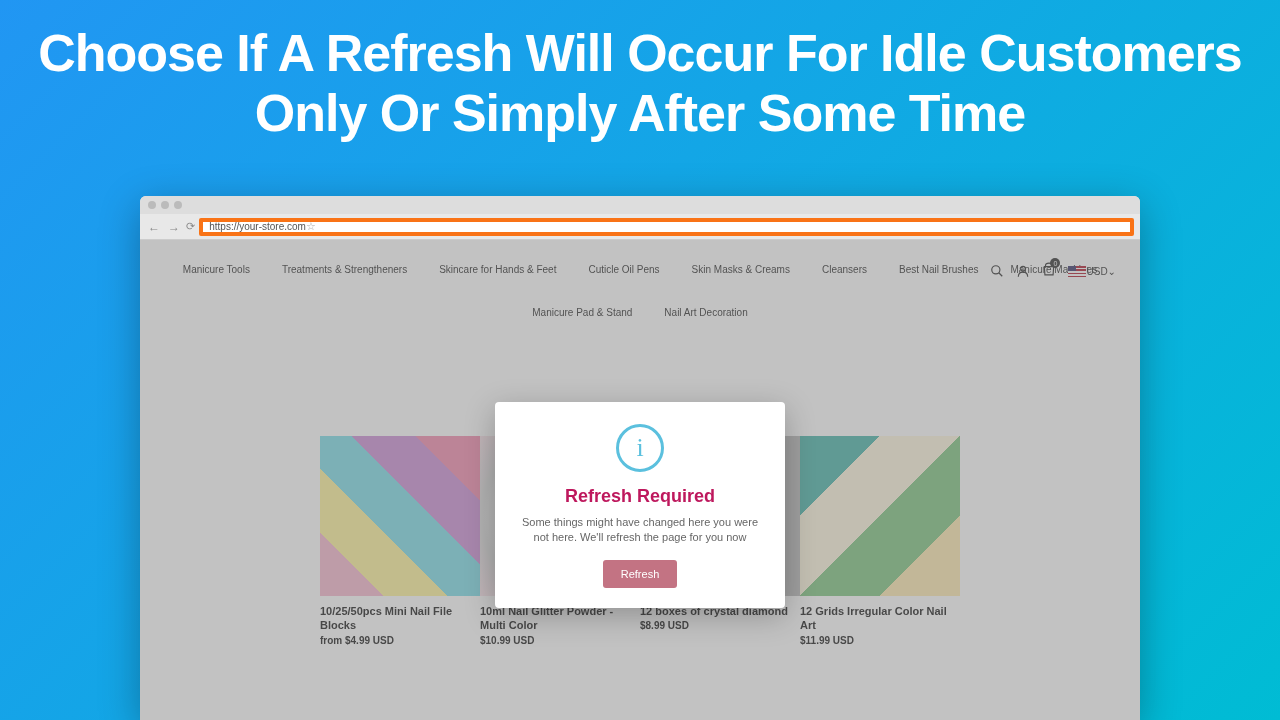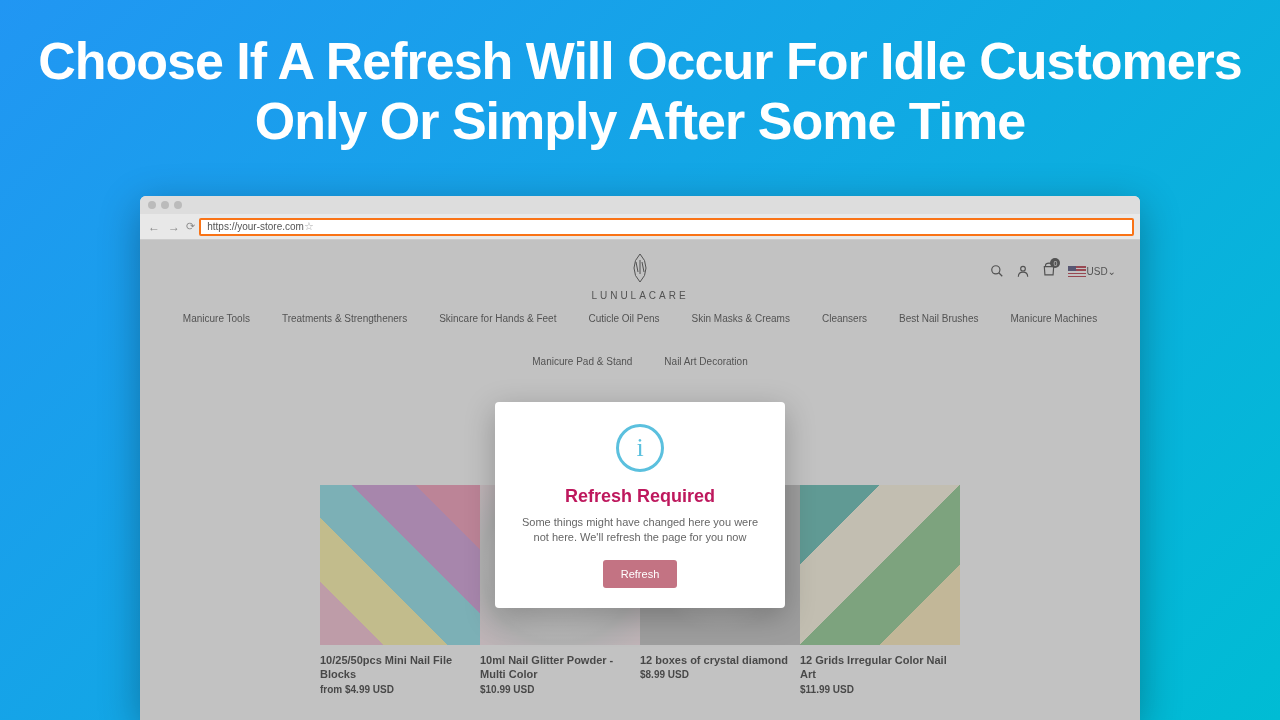--- a/index.html
+++ b/index.html
@@ -10,21 +10,21 @@
   font-family: -apple-system, BlinkMacSystemFont, "Segoe UI", sans-serif;
   overflow: hidden;
   position: relative;
 }
 .headline {
   color: #fff;
   font-size: 52px;
   font-weight: 900;
   text-align: center;
   line-height: 1.15;
-  padding: 32px 20px 0;
+  padding: 24px 20px 0;
   font-family: "Arial Black", Arial, sans-serif;
   letter-spacing: -1px;
 }
 .browser {
   position: absolute;
   top: 196px;
   left: 140px;
   width: 1000px;
   height: 524px;
   background: #e8e8e8;
@@ -48,21 +48,21 @@
   align-items: center;
   padding: 0 6px;
   gap: 4px;
   border-bottom: 1px solid #ccc;
 }
 .nav-arrow { color: #888; font-size: 12px; padding: 0 2px; }
 .reload { color: #888; font-size: 11px; }
 .url-bar {
   flex: 1;
   background: #fff;
-  border: 2px solid #f97316;
+  border: 4px solid #f97316;
   border-radius: 2px;
   height: 18px;
   padding: 0 6px;
   font-size: 10px;
   color: #555;
   display: flex;
   align-items: center;
 }
 .star { color: #aaa; font-size: 11px; }
 .page-content {
@@ -200,26 +200,20 @@
     <span class="reload">⟳</span>
     <div class="url-bar">
       <span>https://your-store.com</span>
       <span class="star">☆</span>
     </div>
   </div>
 
   <div class="page-content">
 
     <div class="store-header">
-      <div class="logo">
-        <svg class="logo-svg" viewBox="0 0 40 32">
-          <path d="M20 2 Q14 8 14 16 Q14 24 20 30 Q26 24 26 16 Q26 8 20 2 M16 10 L18 20 M20 8 L20 22 M22 10 L24 20" stroke="#333" stroke-width="1" fill="none"></path>
-        </svg>
-        <div class="logo-text">LUNULACARE</div>
-      </div>
       <div class="header-icons">
         <svg class="icon" viewBox="0 0 24 24">
             <circle cx="10" cy="10" r="7" stroke="#333" stroke-width="2" fill="none"></circle>
             <line x1="15" y1="15" x2="21" y2="21" stroke="#333" stroke-width="2"></line>
           </svg>
         <svg class="icon" viewBox="0 0 24 24">
             <circle cx="12" cy="8" r="4" stroke="#333" stroke-width="2" fill="none"></circle>
             <path d="M4 22 Q4 14 12 14 Q20 14 20 22" stroke="#333" stroke-width="2" fill="none"></path>
           </svg>
         <div class="cart-wrap">

